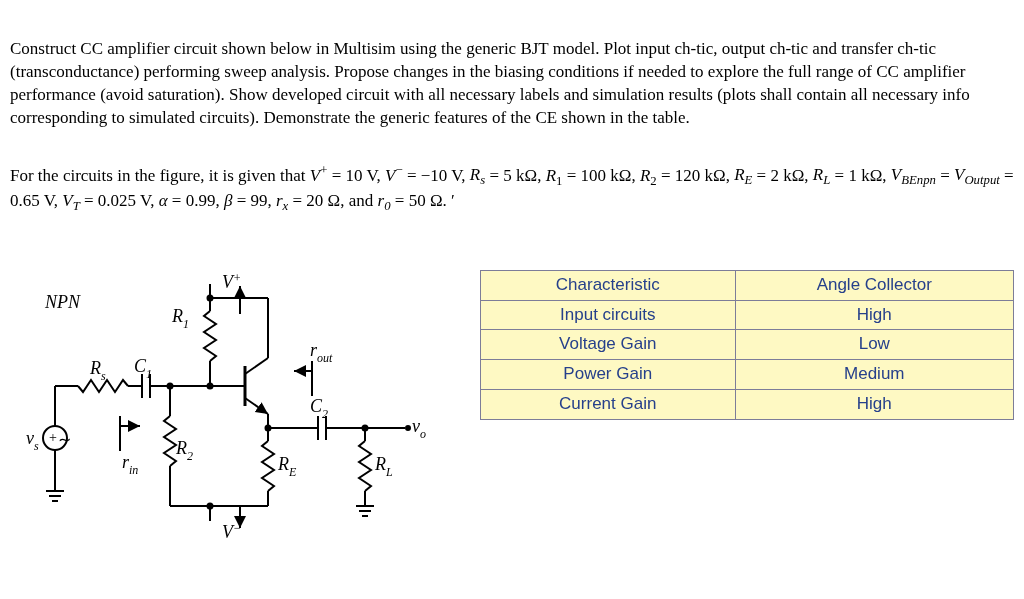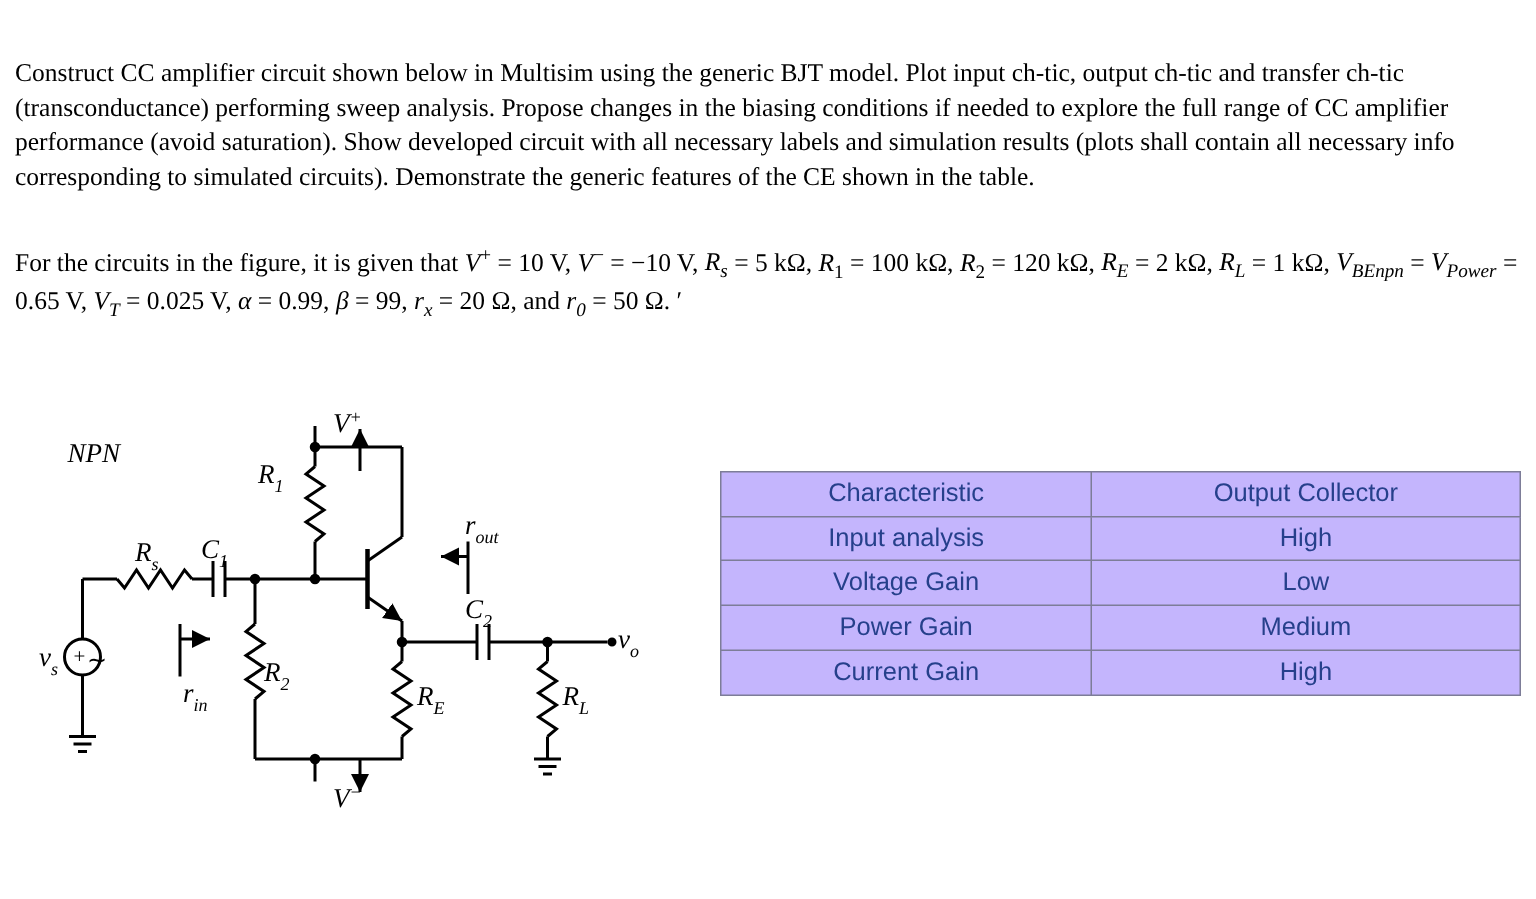--- a/index.html
+++ b/index.html
@@ -22,22 +22,21 @@
     display: flex;
     align-items: flex-start;
     gap: 30px;
     margin-top: 50px;
   }
   .circuit-wrap { width: 440px; }
   .table-wrap { flex: 1; padding-top: 4px; }
   table {
     border-collapse: collapse;
     width: 100%;
-    background: #c4b5fd;
-    margin-top: 44px;
+    background: #fef9c3;
   }
   th, td {
     border: 1px solid #7d7d98;
     padding: 3px 8px;
     font-family: Arial, Helvetica, sans-serif;
     font-size: 17px;
     text-align: center;
     color: #26408b;
   }
   th { font-weight: normal; }
@@ -54,21 +53,21 @@
 <div class="paragraph">
   For the circuits in the figure, it is given that
   <span class="italic">V</span><span class="sup">+</span> = <span>10 V</span>,
   <span class="italic">V</span><span class="sup">−</span> = −10 V,
   <span class="italic">R<span class="sub">s</span></span> = 5 kΩ,
   <span class="italic">R</span><span class="sub">1</span> = 100 kΩ,
   <span class="italic">R</span><span class="sub">2</span> = 120 kΩ,
   <span class="italic">R<span class="sub">E</span></span> = 2 kΩ,
   <span class="italic">R<span class="sub">L</span></span> = 1 kΩ,
   <span class="italic">V<span class="sub">BEnpn</span></span> =
-  <span class="italic">V<span class="sub">Power</span></span> = 0.65 V,
+  <span class="italic">V<span class="sub">Output</span></span> = 0.65 V,
   <span class="italic">V<span class="sub">T</span></span> = 0.025 V,
   <span class="italic">α</span> = 0.99,
   <span class="italic">β</span> = 99,
   <span class="italic">r<span class="sub">x</span></span> = 20 Ω, and
   <span class="italic">r<span class="sub">0</span></span> = 50 Ω. ′
 </div>
 
 <div class="lower">
   <div class="circuit-wrap">
     <svg viewBox="0 0 440 280" width="440" height="280">
@@ -178,26 +177,26 @@
       <text class="lbl" x="112" y="202"><tspan>r</tspan><tspan dy="6" font-size="12">in</tspan></text>
       <text class="lbl" x="300" y="90"><tspan>r</tspan><tspan dy="6" font-size="12">out</tspan></text>
     </svg>
   </div>
 
   <div class="table-wrap">
     <table>
       <thead>
         <tr>
           <th>Characteristic</th>
-          <th>Output Collector</th>
+          <th>Angle Collector</th>
         </tr>
       </thead>
       <tbody>
         <tr>
-          <td class="left">Input analysis</td>
+          <td class="left">Input circuits</td>
             <td>High</td>
         </tr>
         <tr>
           <td class="left">Voltage Gain</td>
             <td>Low</td>
         </tr>
         <tr>
           <td class="left">Power Gain</td>
             <td>Medium</td>
         </tr>

